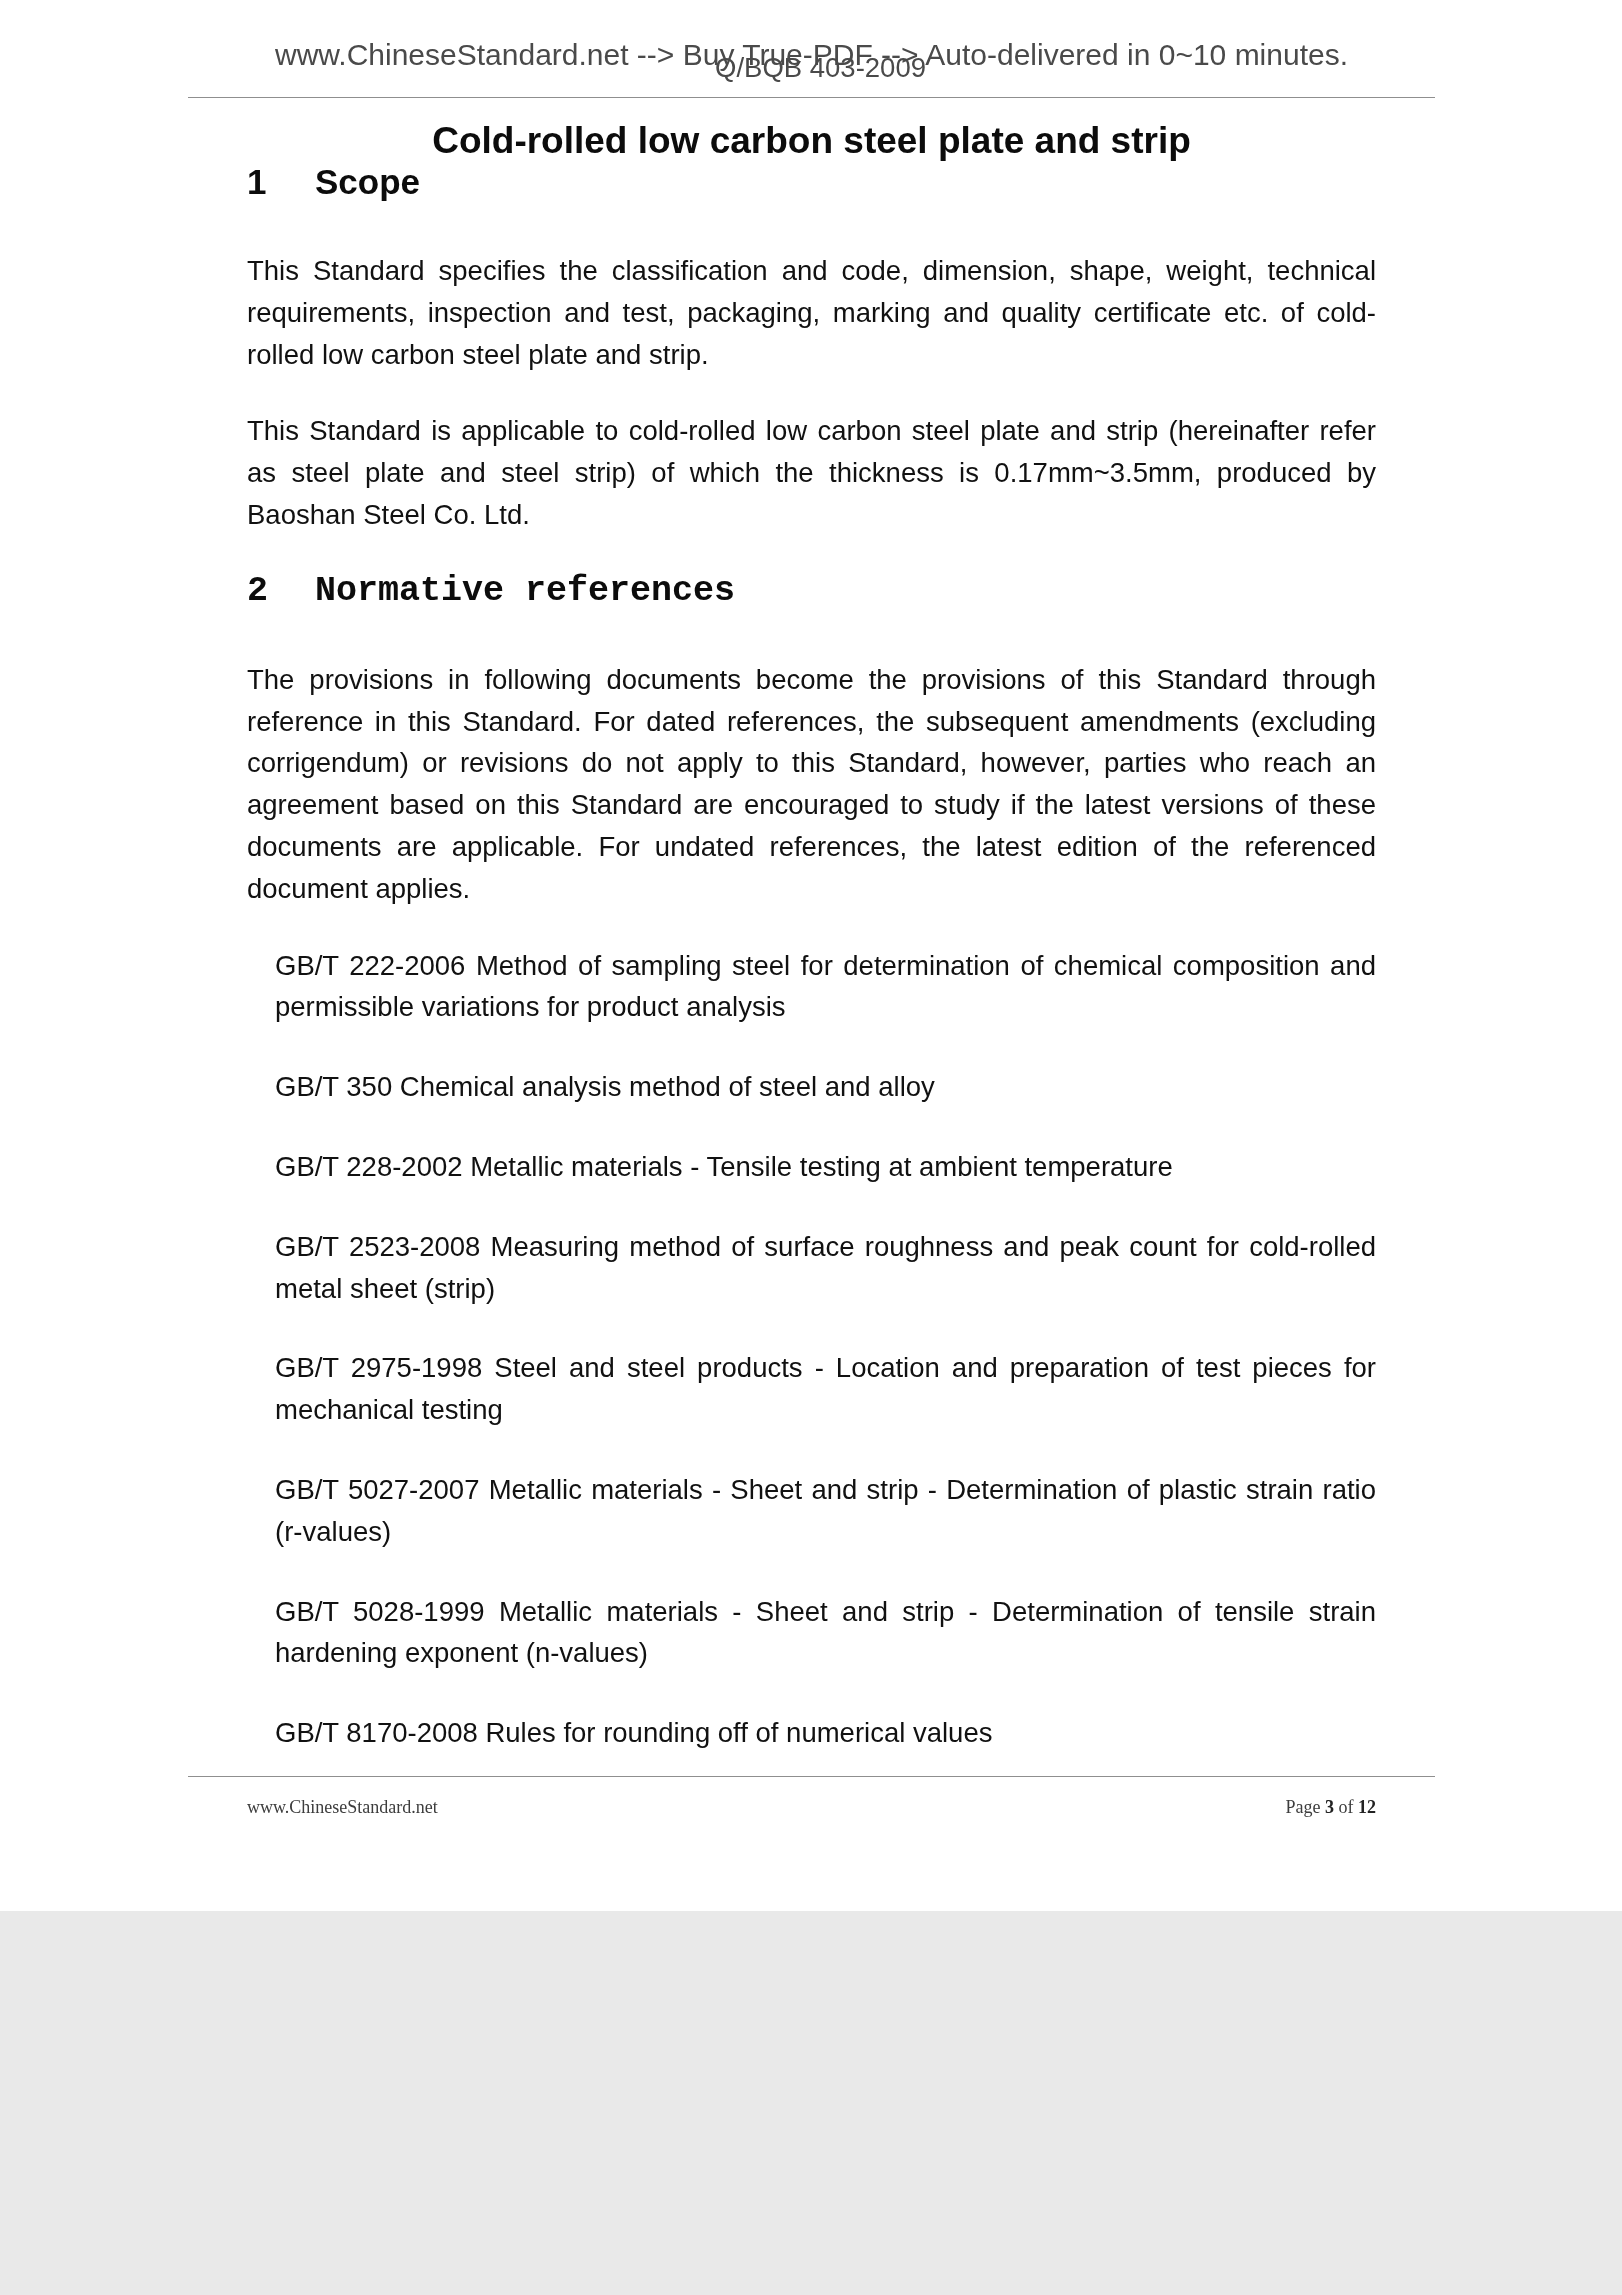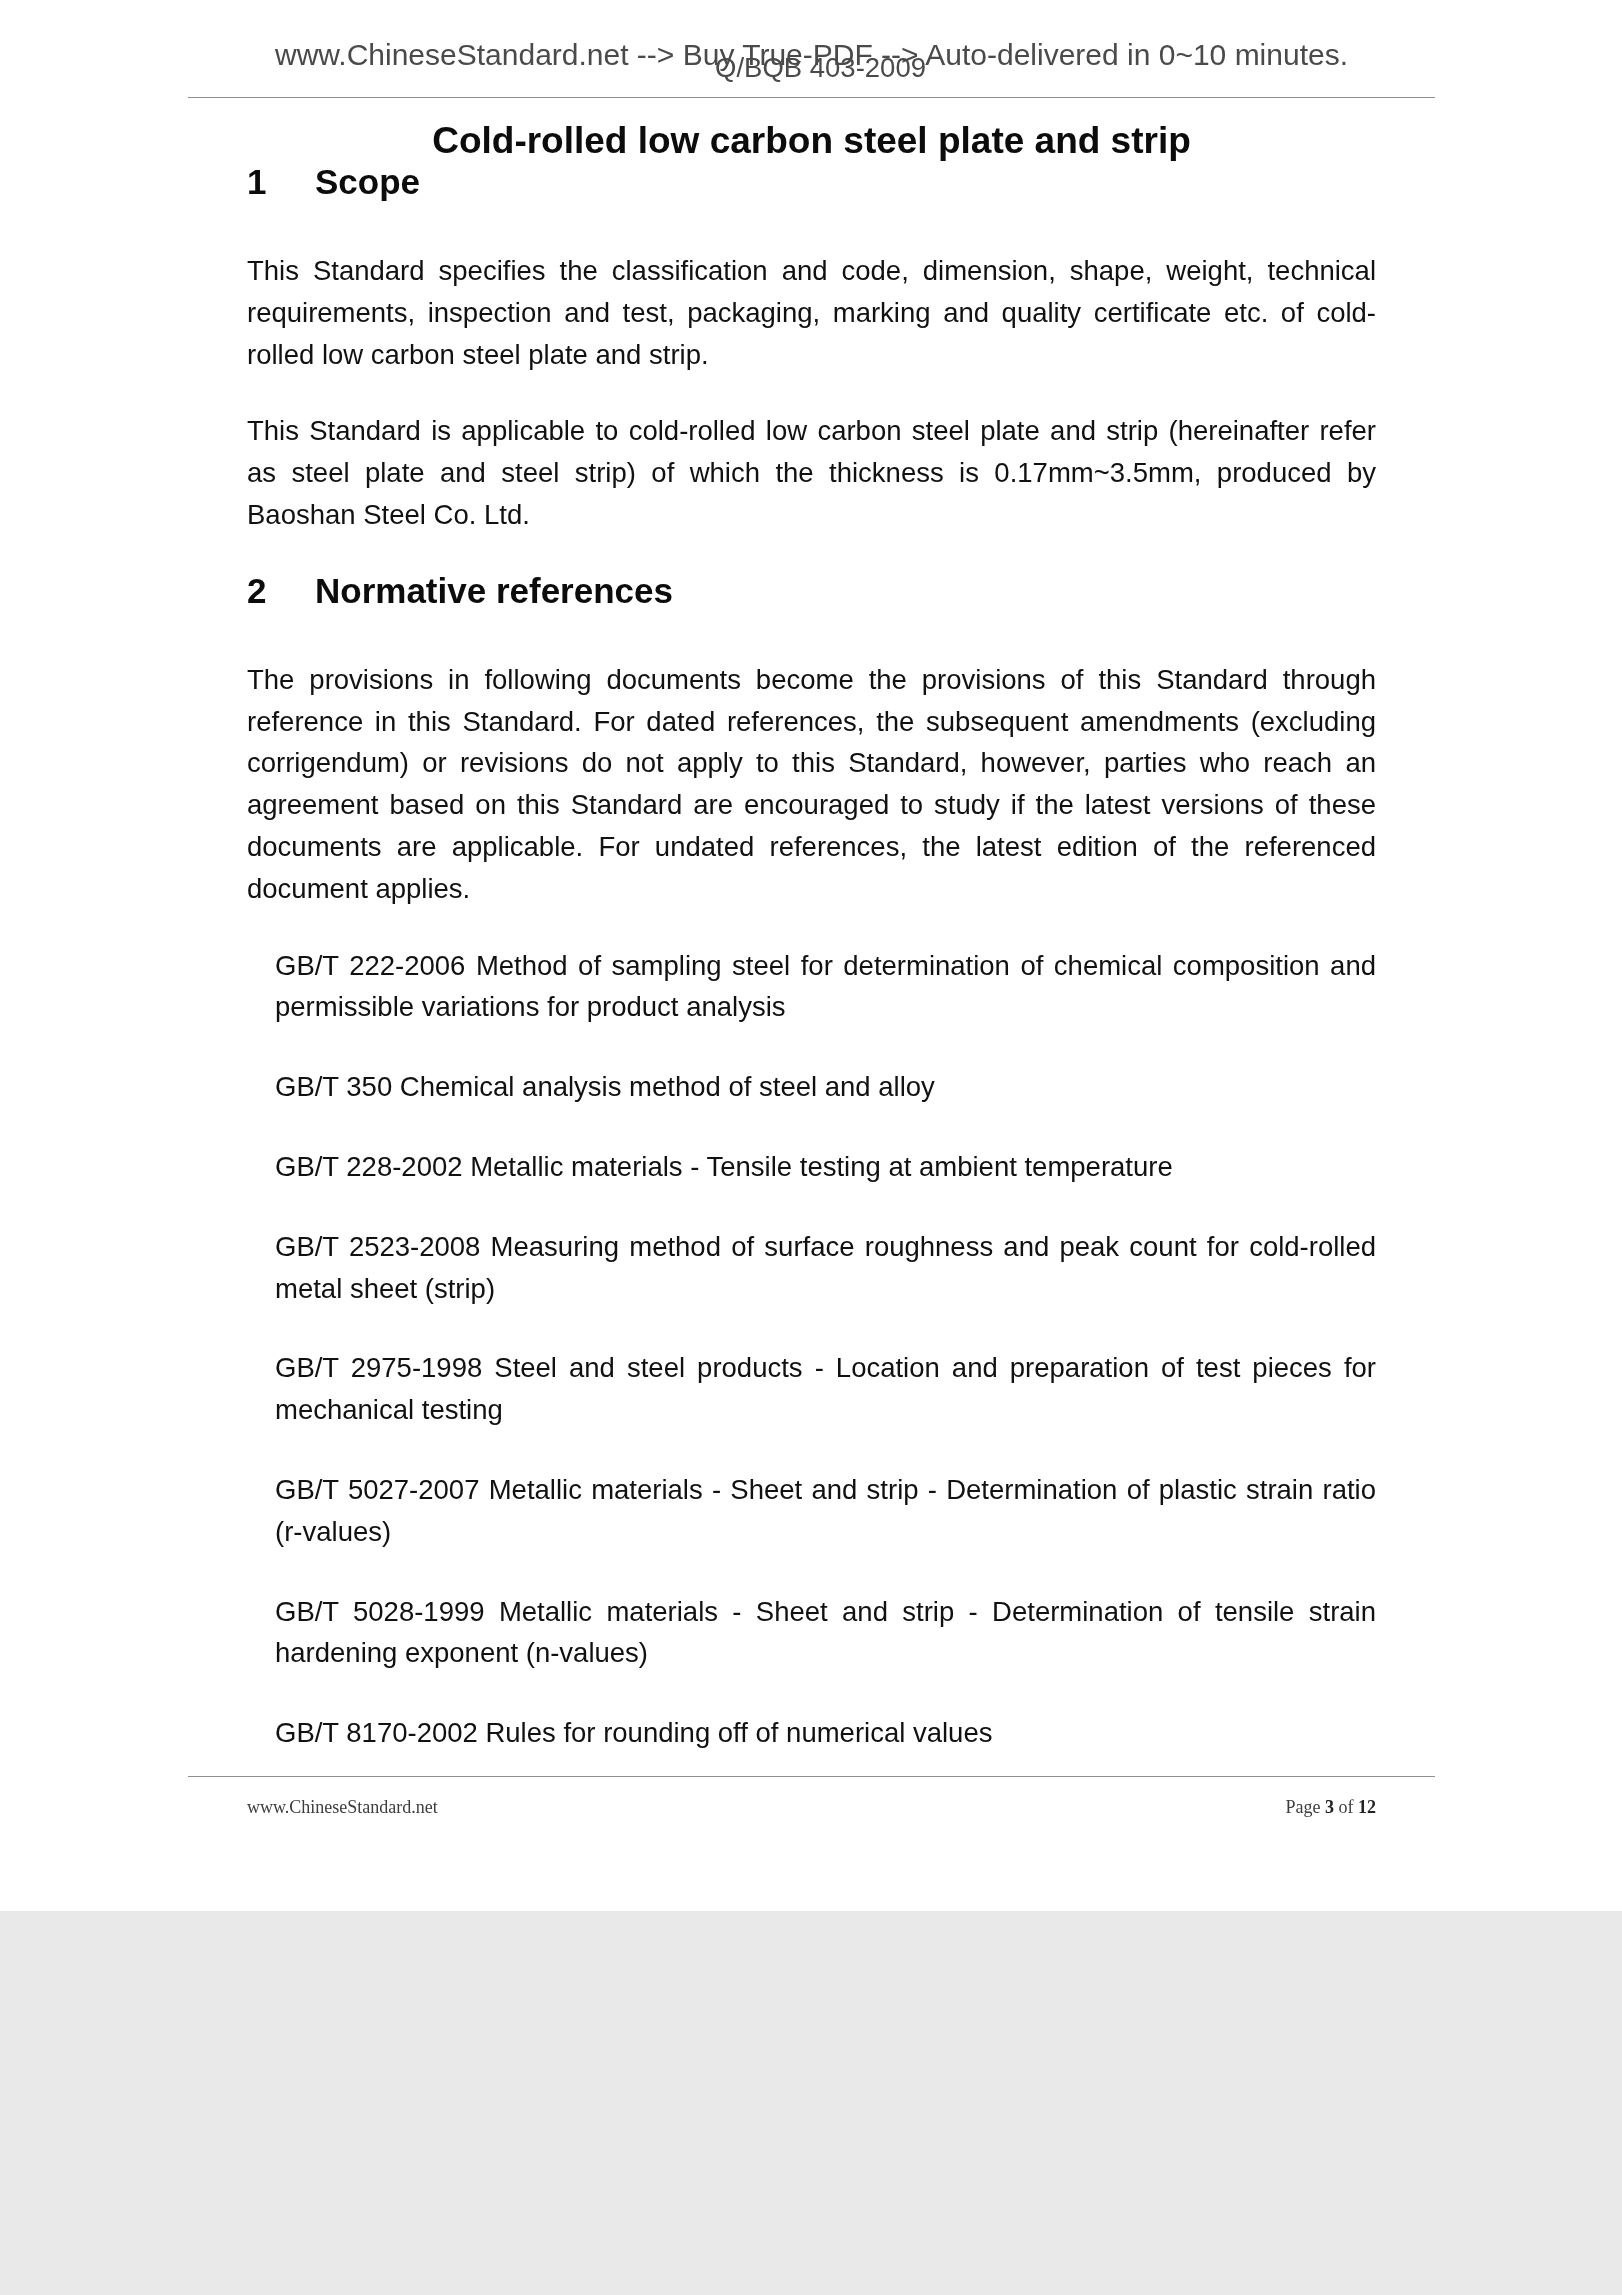--- a/index.html
+++ b/index.html
@@ -49,21 +49,21 @@
     font-weight: bold;
     color: #0c0c0c;
   }
   h2.section {
     font-size: 35px;
     font-weight: bold;
     color: #0c0c0c;
     margin: 0 0 48px 0;
   }
   .sec1 { margin-top: 198px; }
-  .sec2 { margin-top: 67px; }
+  .sec2 { margin-top: 67px; font-family: Liberation Mono, monospace; }
   .secnum { display: inline-block; width: 68px; }
   p.body {
     font-size: 27.5px;
     line-height: 1.52;
     text-align: justify;
     margin: 0 0 35px 0;
     color: #111111;
   }
   .refs { margin-left: 28px; }
   .refs p.body { margin-bottom: 38px; }
@@ -116,21 +116,21 @@
       <p class="body">The provisions in following documents become the provisions of this Standard through reference in this Standard. For dated references, the subsequent amendments (excluding corrigendum) or revisions do not apply to this Standard, however, parties who reach an agreement based on this Standard are encouraged to study if the latest versions of these documents are applicable. For undated references, the latest edition of the referenced document applies.</p>
 
       <div class="refs">
         <p class="body">GB/T 222-2006  Method of sampling steel for determination of chemical composition and permissible variations for product analysis</p>
         <p class="body">GB/T 350 Chemical analysis method of steel and alloy</p>
         <p class="body">GB/T 228-2002  Metallic materials - Tensile testing at ambient temperature</p>
         <p class="body">GB/T 2523-2008 Measuring method of surface roughness and peak count for cold-rolled metal sheet (strip)</p>
         <p class="body">GB/T 2975-1998 Steel and steel products - Location and preparation of test pieces for mechanical testing</p>
         <p class="body">GB/T 5027-2007 Metallic materials - Sheet and strip - Determination of plastic strain ratio (r-values)</p>
         <p class="body">GB/T 5028-1999 Metallic materials - Sheet and strip - Determination of tensile strain hardening exponent (n-values)</p>
-        <p class="body">GB/T 8170-2002 Rules for rounding off of numerical values</p>
+        <p class="body">GB/T 8170-2008 Rules for rounding off of numerical values</p>
       </div>
     </section>
 
   </div>
 
   <div class="footer">
     <hr class="rule">
     <div class="footer-row">
       <span>www.ChineseStandard.net</span>
       <span><span>Page </span><b>3</b><span> of </span><b>12</b></span>

